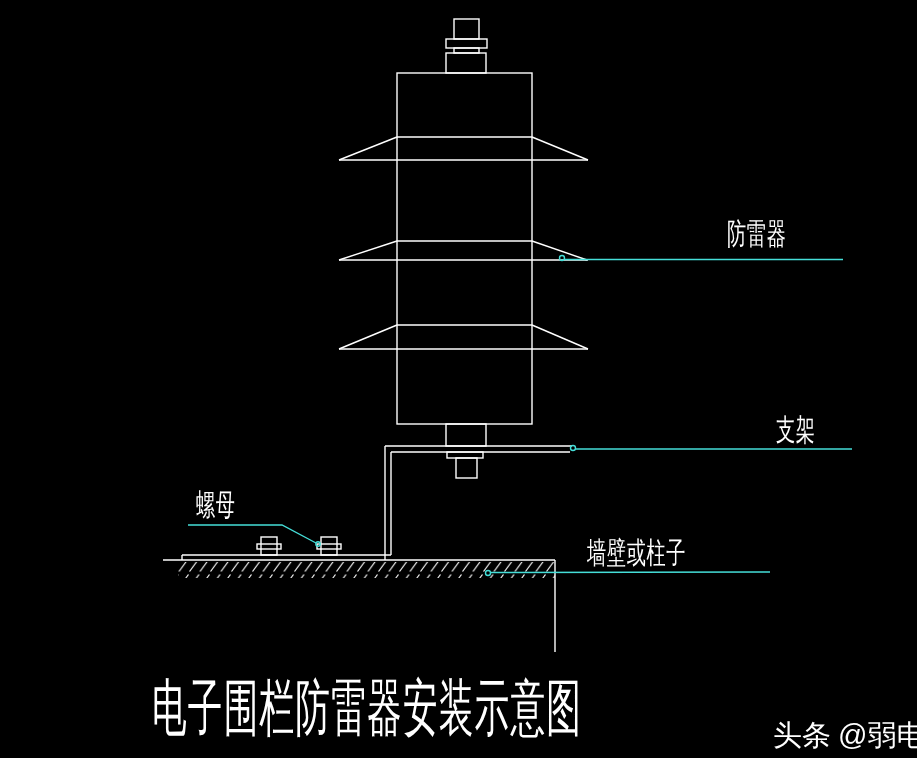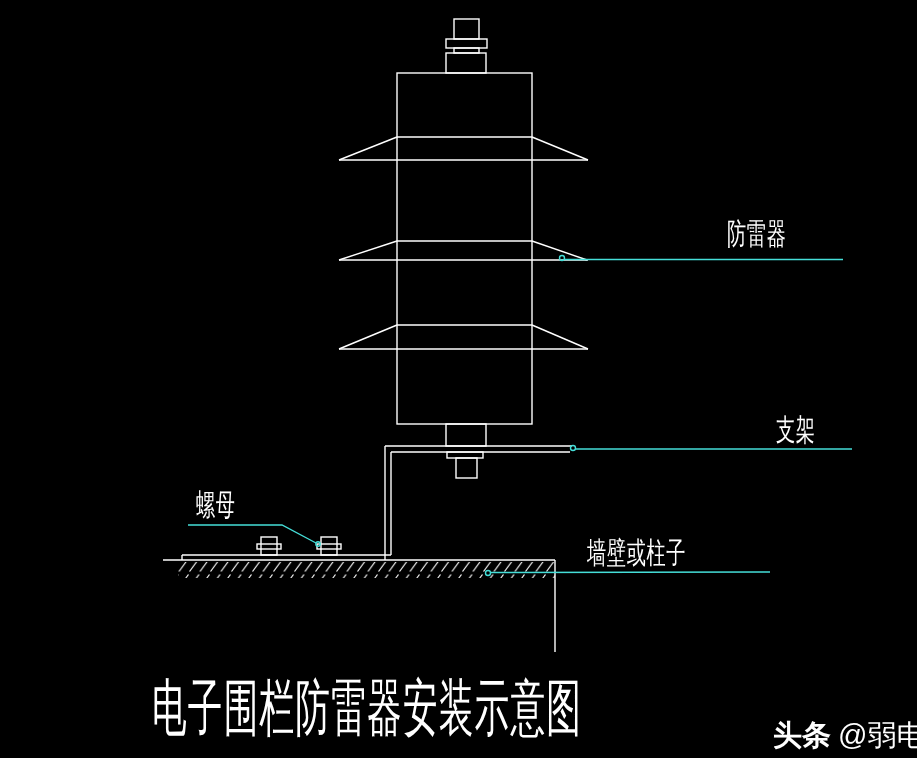--- a/index.html
+++ b/index.html
@@ -25,21 +25,21 @@
   .title{
     position:absolute;left:152px;top:661px;color:var(--text);
     font-size:62px;line-height:1.12;white-space:nowrap;
     transform:scaleX(0.56);transform-origin:left top;
     letter-spacing:2px;font-weight:400;
   }
   .watermark{
     position:absolute;left:773px;top:706px;color:var(--text);
     font-size:29px;line-height:1.2;white-space:nowrap;
   }
-  .watermark .brand{font-weight:700;}
+  .watermark .brand{font-weight:400;}
   .watermark .handle{font-weight:400;margin-left:7px;}
 </style>
 </head>
 <body>
 
 <div id="stage">
 
   <svg width="917" height="758" viewBox="0 0 917 758">
     <defs>
       <pattern id="hatch" width="10.5" height="16" patternUnits="userSpaceOnUse">

